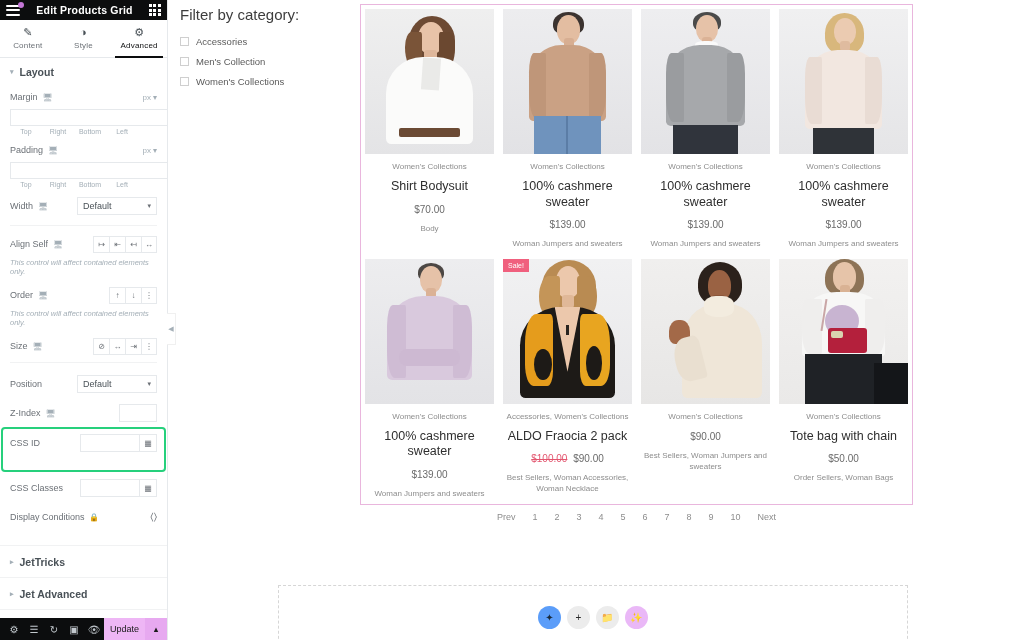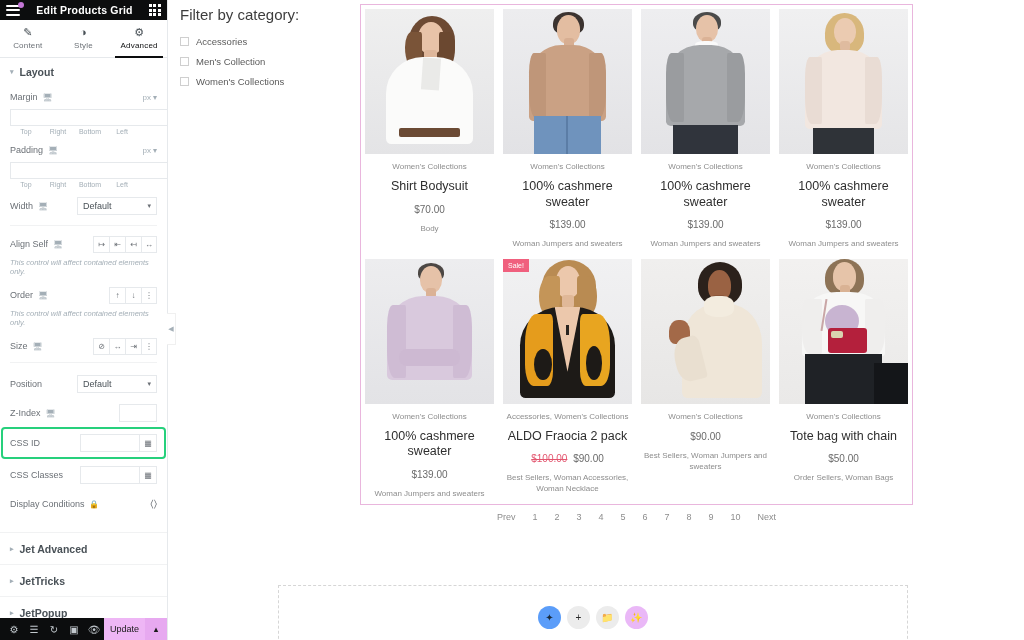--- a/index.html
+++ b/index.html
@@ -73,21 +73,21 @@
   .bg-b { width:16px; height:17px; border:1px solid #e6e9ec; border-right:none; background:#fff; display:flex; align-items:center; justify-content:center; font-size:8px; color:#6b7076; }
   .bg-b:last-child { border-right:1px solid #e6e9ec; }
   .note { font-size:7.5px; color:#a4afb7; font-style:italic; padding: 3px 10px 6px 10px; }
   .divider { height:1px; background:#f1f2f3; margin: 5px 10px; }
 
   .txt-in { height:18px; border:1px solid #e6e9ec; background:#fff; }
   .txt-w { width:38px; }
   .txt-w2 { width:60px; }
   .trash { width:17px; height:18px; border:1px solid #e6e9ec; border-left:none; background:#fff; display:flex; align-items:center; justify-content:center; font-size:8px; color:#6b7076; }
 
-  .hl-row { outline: 2px solid #26d07c; border-radius: 2px; margin: 3px 3px; padding: 4px 7px 4px 7px; }
+  .hl-row { outline: 2px solid #26d07c; border-radius: 2px; margin: 3px 3px; padding: 4px 7px 17px 7px; }
 
   .acc-list { border-top:1px solid #f1f2f3; }
   .acc-item { display:flex; align-items:center; gap:6px; padding: 9.5px 10px; font-size:10.5px; color:#495157; font-weight:bold; border-bottom:1px solid #f1f2f3; cursor:pointer; }
   .acc-item .caret { font-size:7px; color:#a4afb7; }
 
   .panel-footer { height:22px; background:#0c0d0e; display:flex; align-items:stretch; flex:0 0 22px; }
   .pf-icons { display:flex; align-items:center; gap:0; padding-left:4px; }
   .pf-ic { width:20px; height:22px; display:flex; align-items:center; justify-content:center; color:#c2c8cd; font-size:10px; cursor:pointer; }
   .pf-update { flex:1; background:#eeb6f5; color:#1a1a1a; font-size:9px; display:flex; align-items:center; justify-content:center; cursor:pointer; }
   .pf-caret { width:22px; background:#e7a9f0; color:#1a1a1a; display:flex; align-items:center; justify-content:center; font-size:9px; cursor:pointer; }
@@ -359,25 +359,25 @@
           </span>
           <span class="dev-ico" style="font-size:10px;color:#6b7076;">〈〉</span>
         </div>
       </div>
 
       <div style="height:14px;"></div>
 
       <div class="acc-list">
         <div class="acc-item">
           <span class="caret">▸</span>
-          <span>Jet Advanced</span>
+          <span>JetTricks</span>
         </div>
         <div class="acc-item">
           <span class="caret">▸</span>
-          <span>JetTricks</span>
+          <span>Jet Advanced</span>
         </div>
         <div class="acc-item">
           <span class="caret">▸</span>
           <span>JetPopup</span>
         </div>
 
       </div>
     </div>
 
     <div class="panel-footer">

